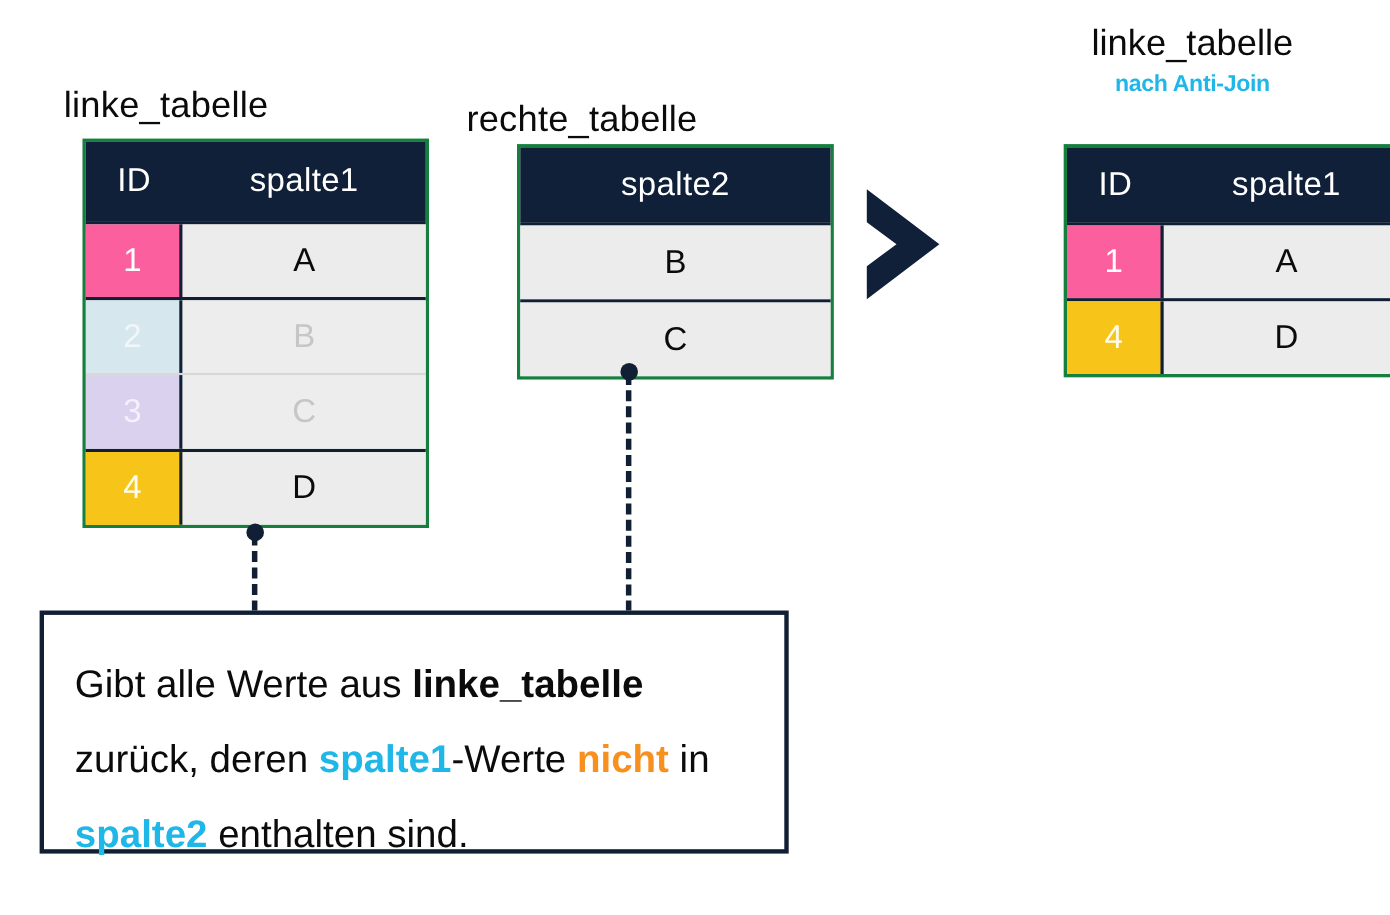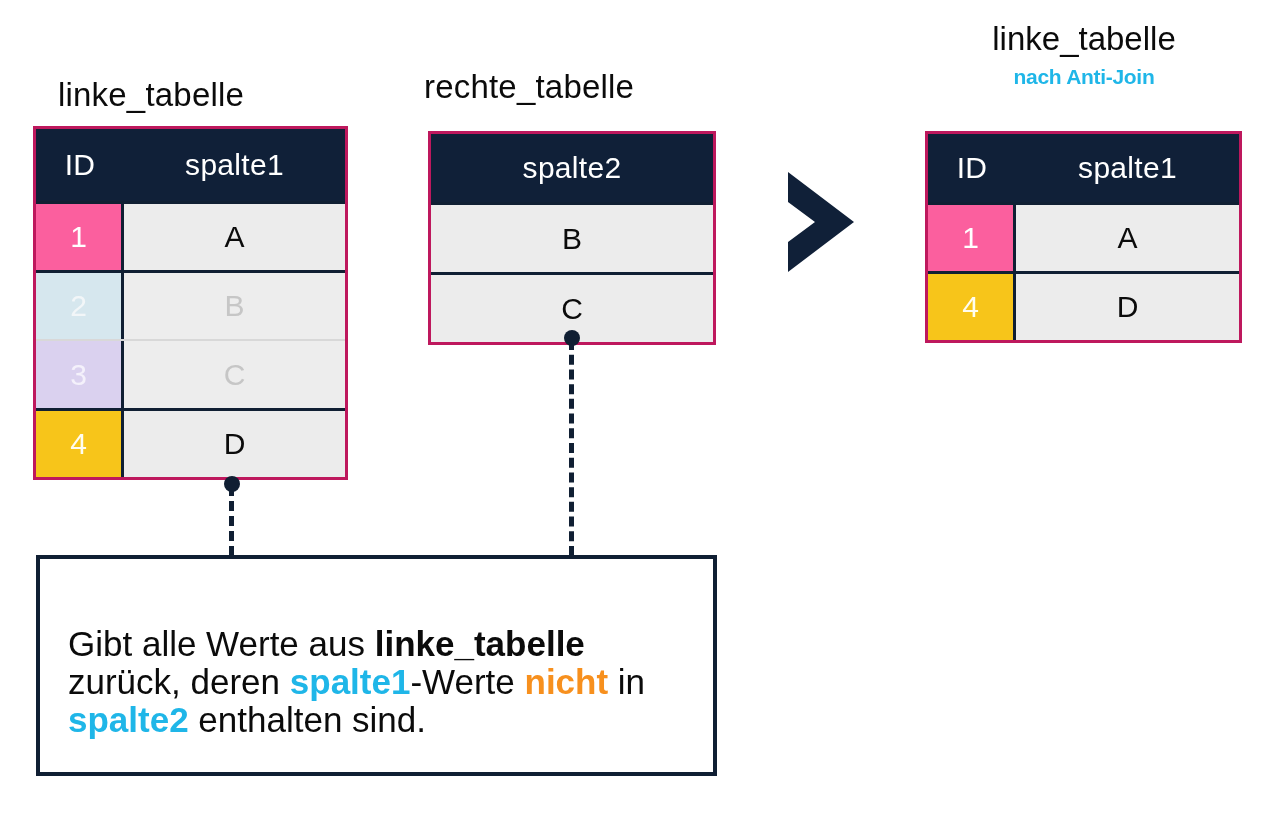--- a/index.html
+++ b/index.html
@@ -25,21 +25,21 @@
   
   .table-title {
     position: absolute;
     font-size: 33px;
     color: #0b0b0b;
     letter-spacing: 0.2px;
     white-space: nowrap;
     font-weight: 400;
   }
   #title-left  { left: 58px;  top: 76px; }
-  #title-right { left: 424px; top: 68px; }
+  #title-right { left: 424px; top: 89px; }
 
   #title-result-wrap {
     position: absolute;
     left: 925px;
     top: 20px;
     width: 318px;
     text-align: center;
   }
   #title-result-wrap .line1 {
     display: block;
@@ -55,22 +55,23 @@
     font-weight: bold;
     line-height: 38px;
     white-space: nowrap;
     letter-spacing: -0.3px;
   }
 
   
   .tbl {
     position: absolute;
     box-sizing: border-box;
-    border: 3px solid #be185d;
+    border: 3px solid #15803d;
     background: #ececec;
+    margin-left: 42px;
   }
   .thead {
     background: #102038;
     color: #ffffff;
     display: flex;
     align-items: center;
     box-sizing: border-box;
   }
   .th {
     text-align: center;
@@ -167,23 +168,22 @@
     top: 555px;
     width: 681px;
     height: 221px;
     box-sizing: border-box;
     border: 4px solid #101f33;
     background: #ffffff;
     padding: 30px 28px 0 28px;
   }
   #caption-text {
     font-size: 35px;
-    line-height: 38px;
-    color: #0b0b0b;
-    margin-top: 36px;
+    line-height: 68px;
+    color: #0b0b0b;
   }
   #caption-text .b    { font-weight: bold; }
   #caption-text .cyan { color: #1fb6e8; font-weight: bold; }
   #caption-text .orange { color: #f7901e; font-weight: bold; }
 </style>
 </head>
 <body>
 
 <div class="stage">
 

